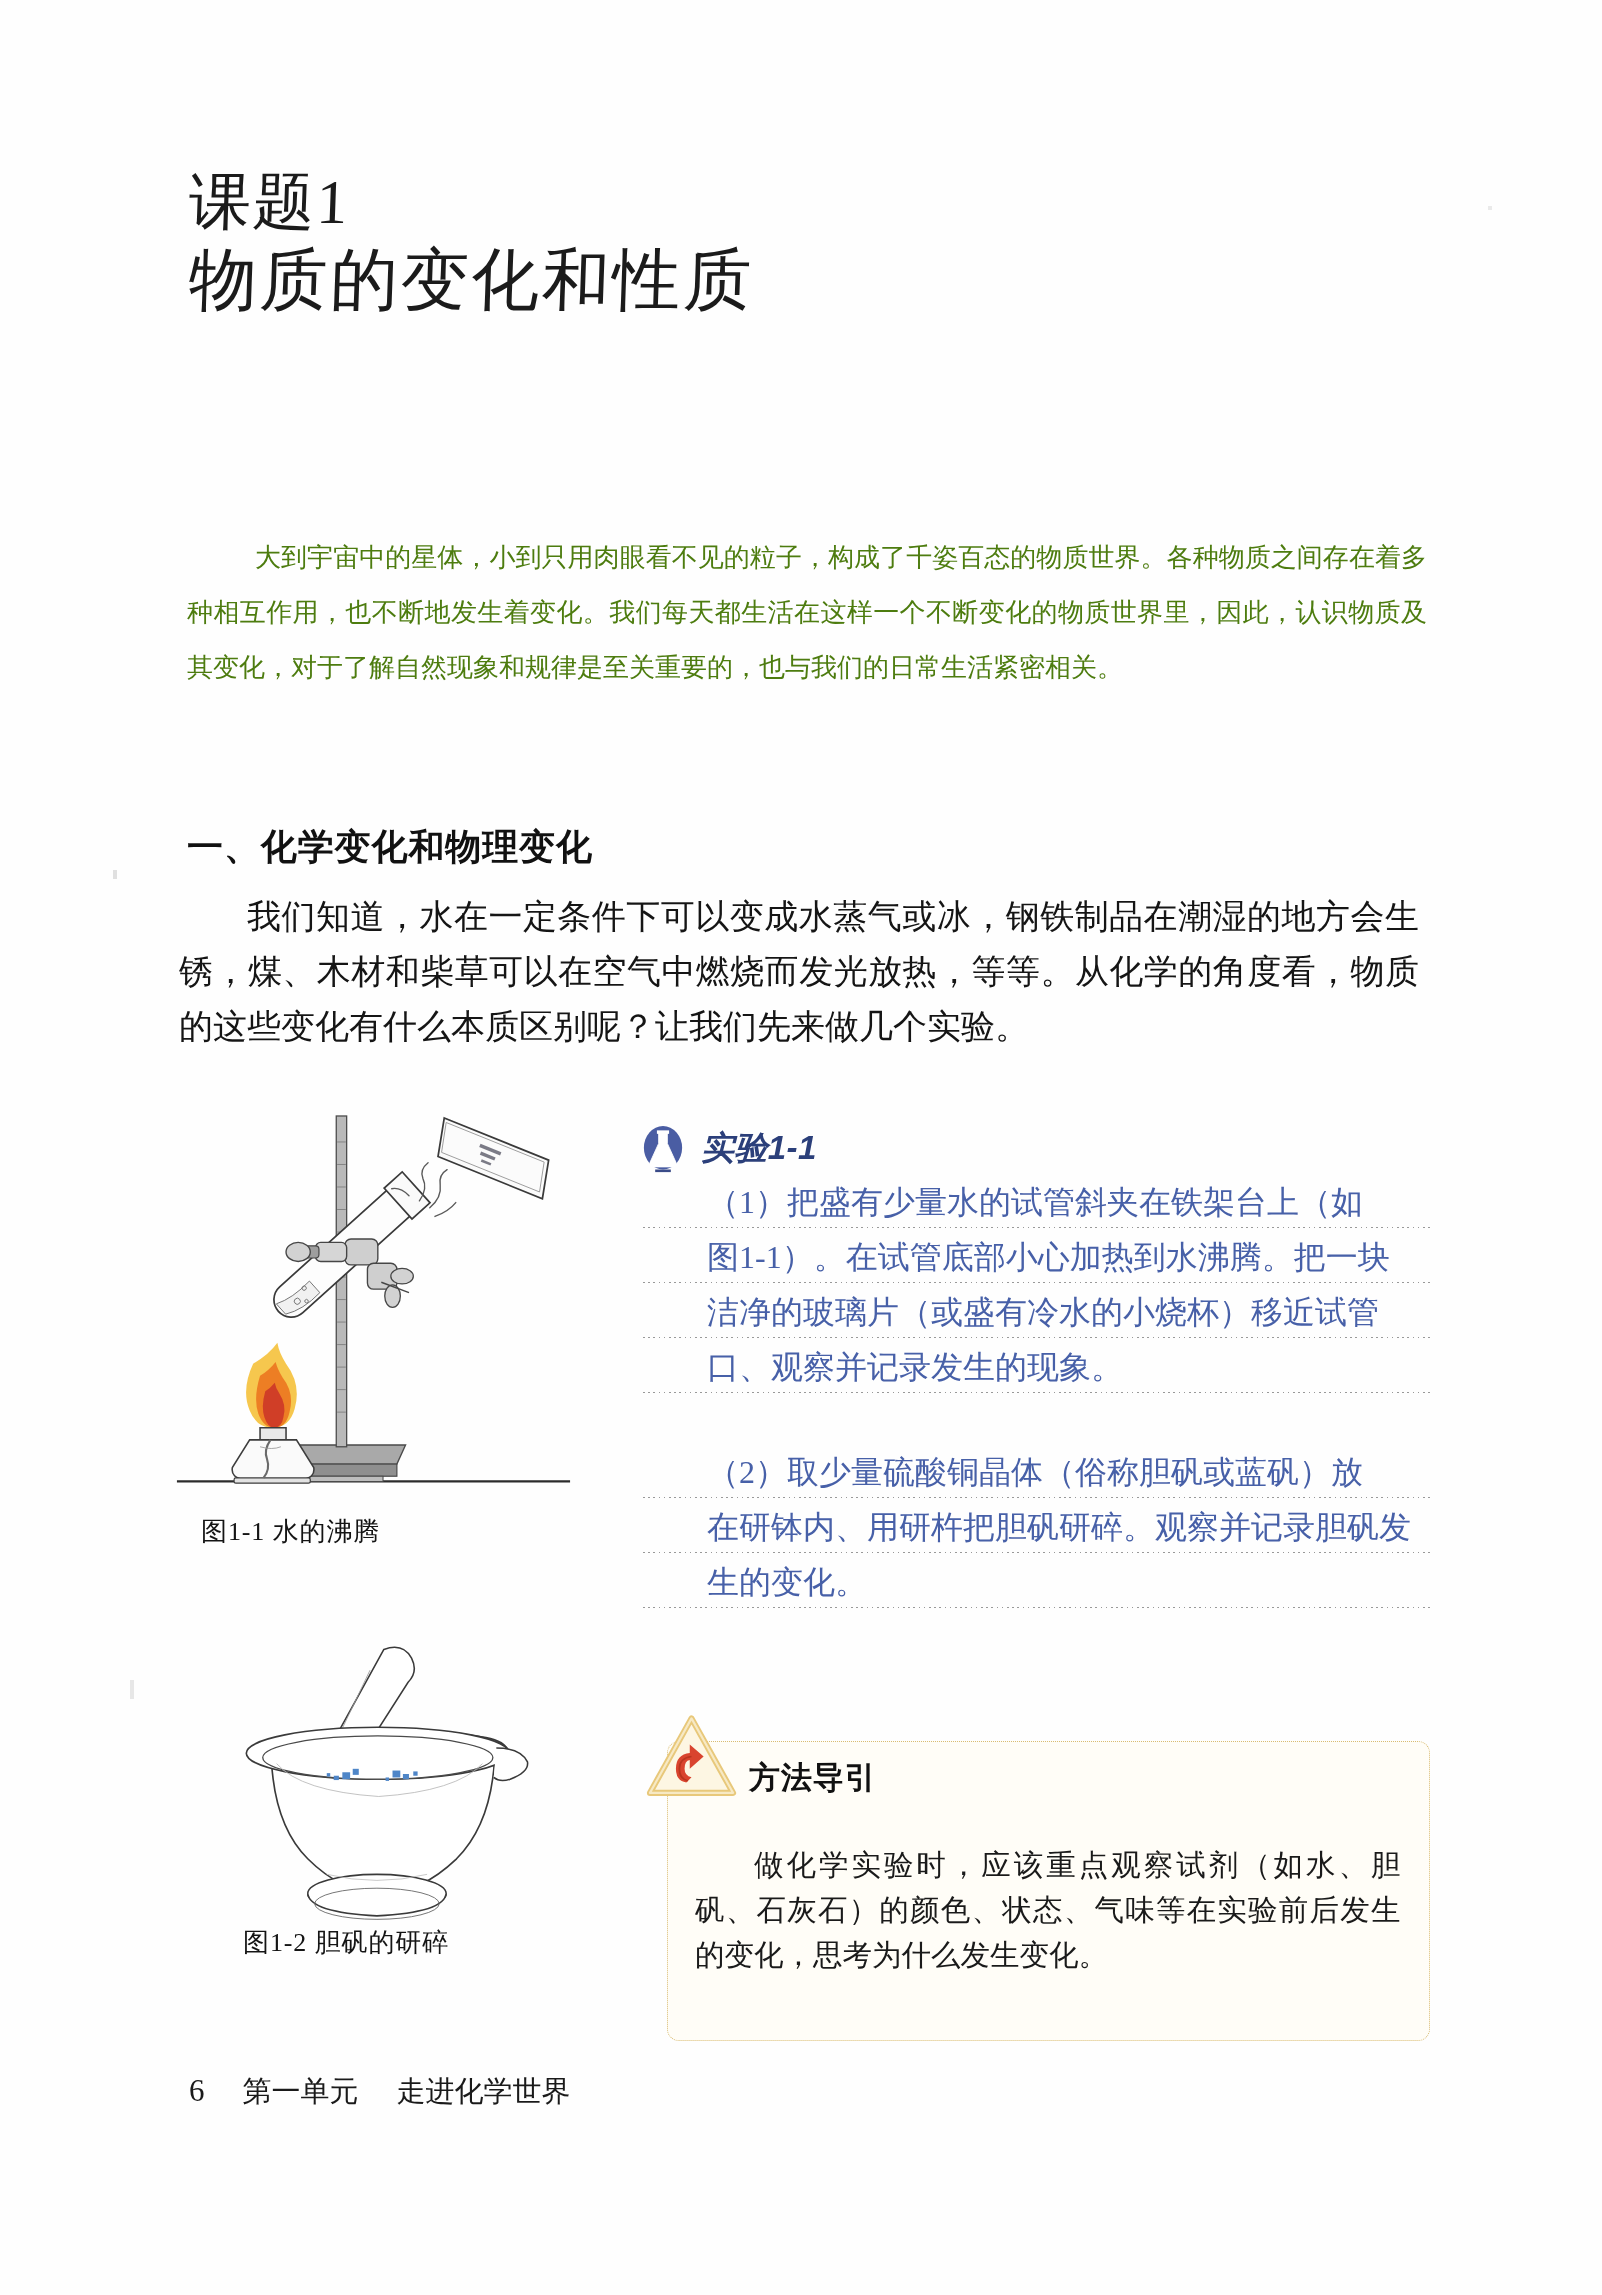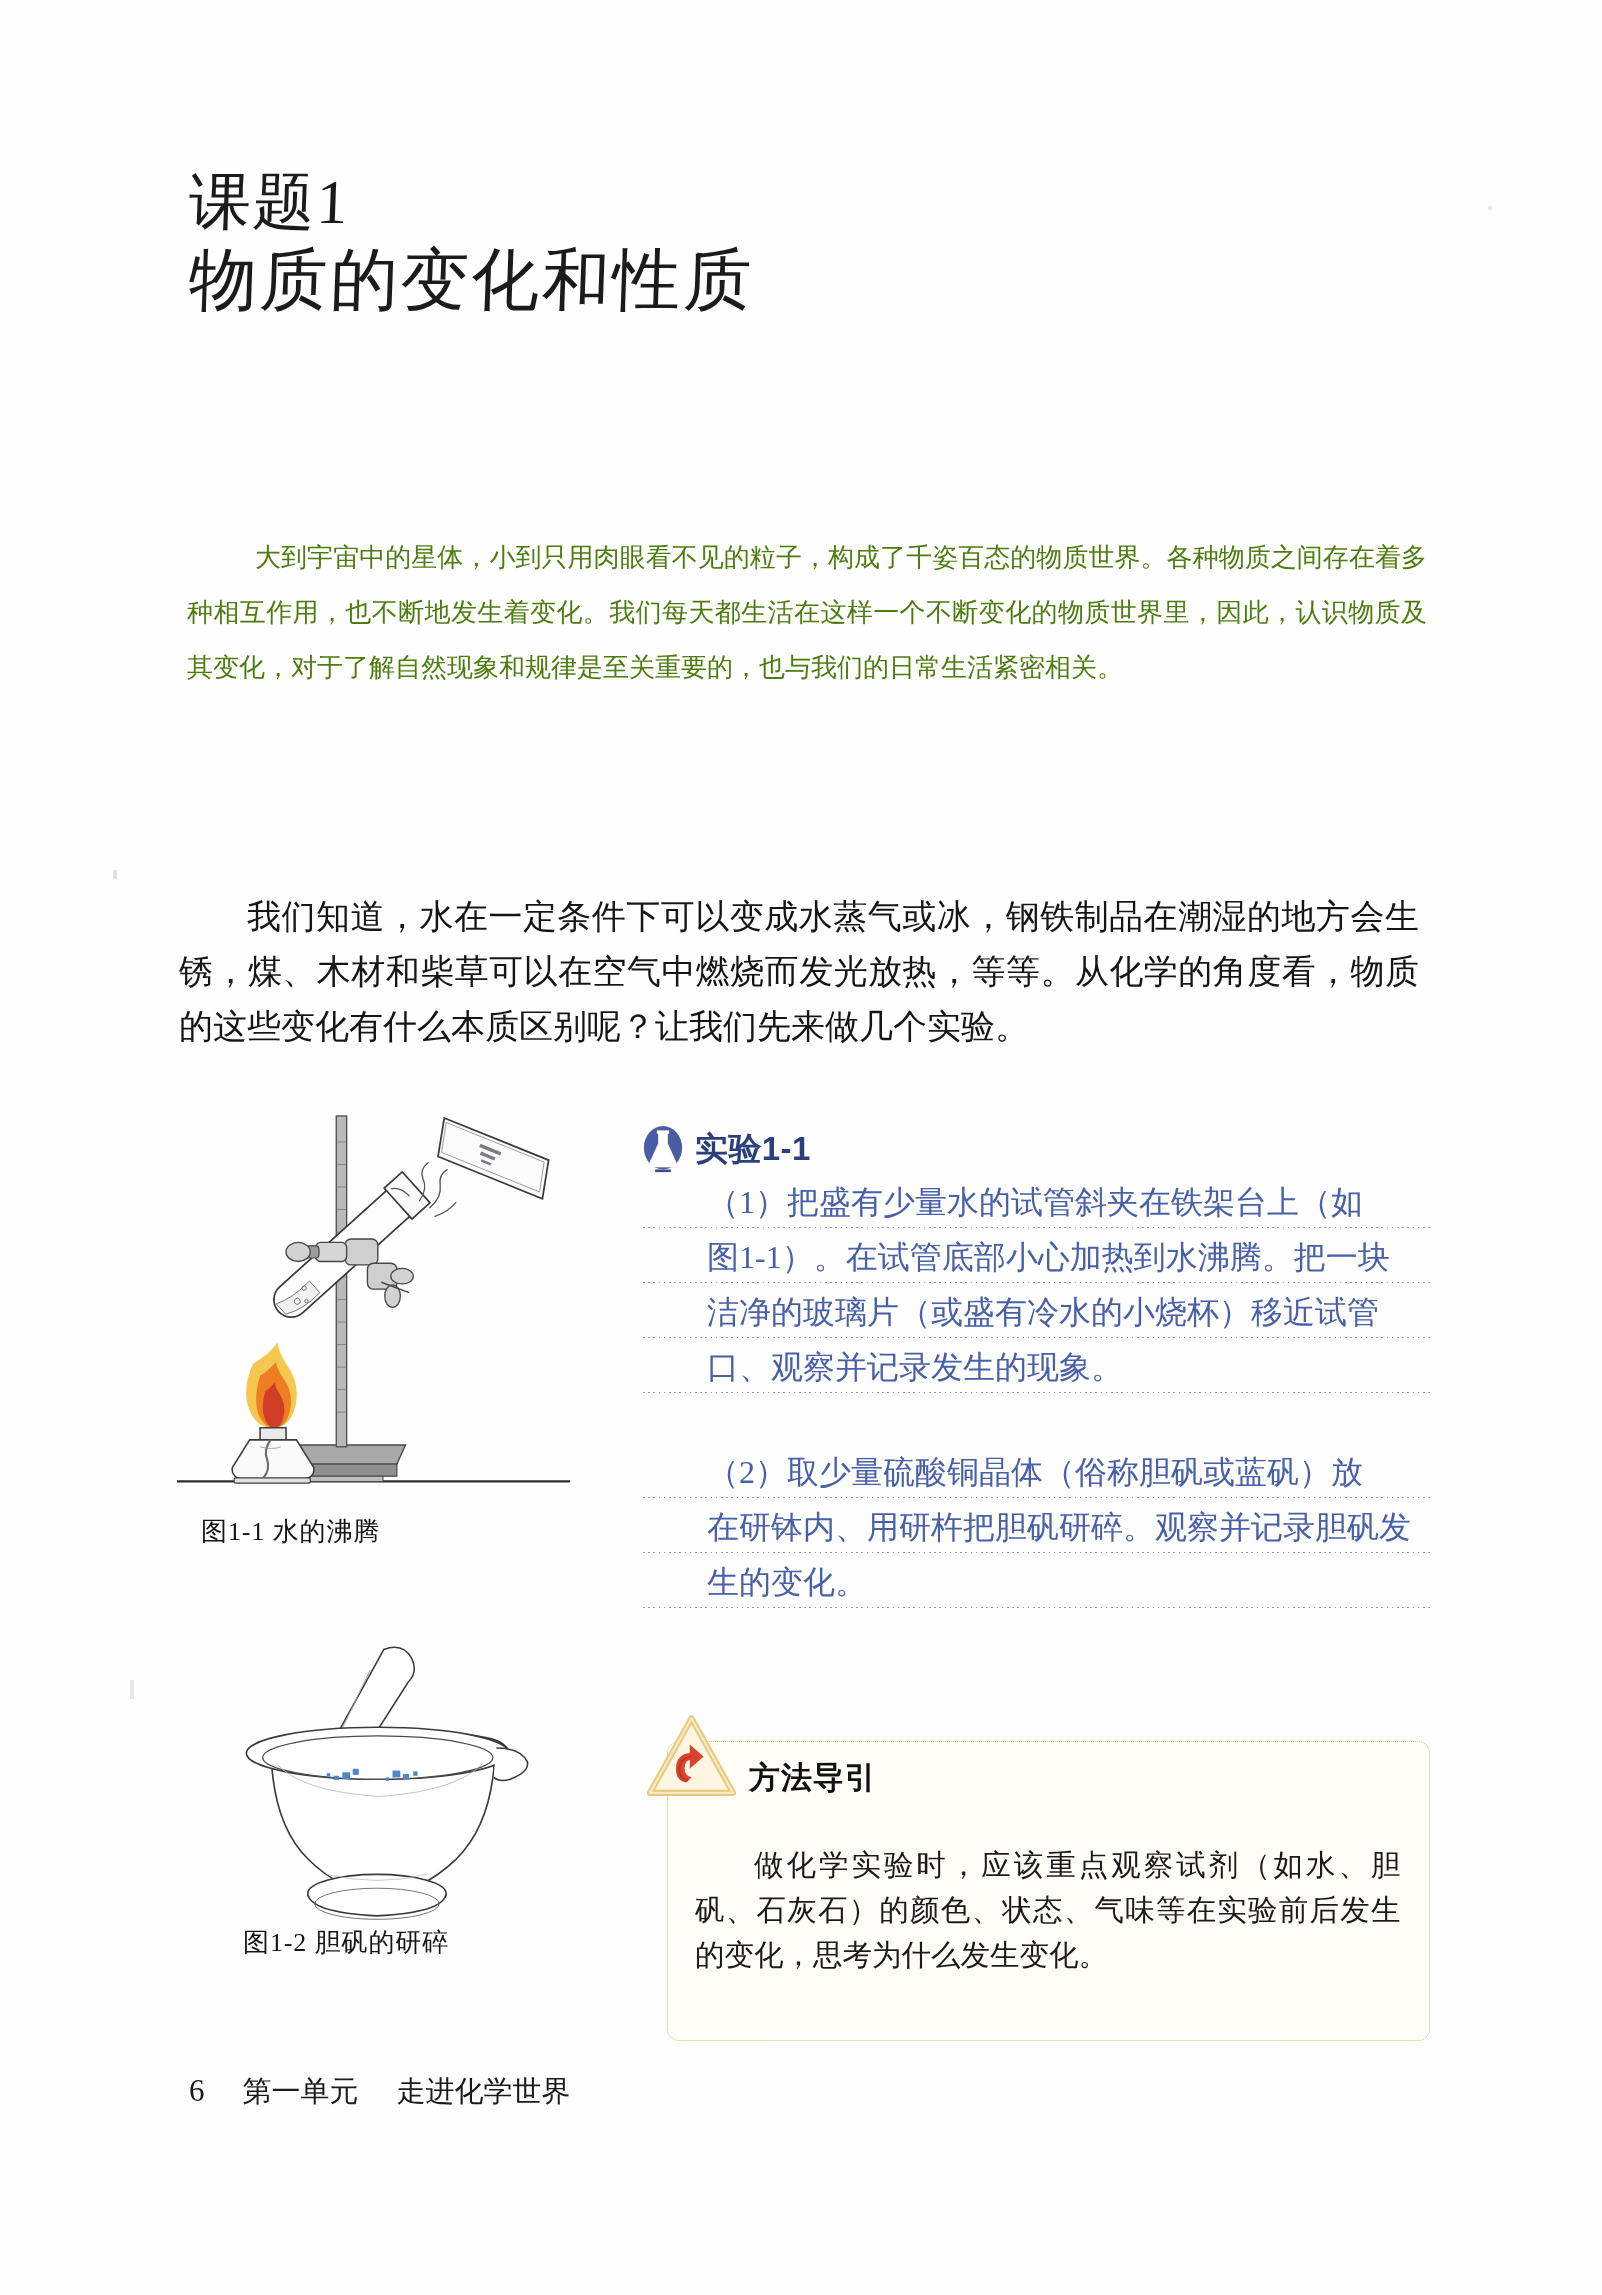--- a/index.html
+++ b/index.html
@@ -90,23 +90,23 @@
 
   
   .exp-col {
     position: absolute;
     left: 643px;
     top: 1126px;
     width: 787px;
   }
   .exp-head {
     display: flex;
-    align-items: center;
-    gap: 12px;
+    gap: 18px;
     margin-bottom: 1.7px;
+    font-style: italic;
   }
   .flask-badge {
     width: 40px;
     height: 47px;
     flex: none;
     position: relative;
   }
   .exp-head-label {
     font-family: "Liberation Sans", "DejaVu Sans", sans-serif;
     font-size: 33px;
@@ -256,20 +256,21 @@
 
 <div id="page">
 
   <div class="title-block">
     <div class="title-line1">课题1</div>
     <div class="title-line2">物质的变化和性质</div>
   </div>
 
   <div class="intro-para">大到宇宙中的星体，小到只用肉眼看不见的粒子，构成了千姿百态的物质世界。各种物质之间存在着多种相互作用，也不断地发生着变化。我们每天都生活在这样一个不断变化的物质世界里，因此，认识物质及其变化，对于了解自然现象和规律是至关重要的，也与我们的日常生活紧密相关。</div>
 
+  <div class="section-heading">一、化学变化和物理变化</div>
   <div class="section-para">我们知道，水在一定条件下可以变成水蒸气或冰，钢铁制品在潮湿的地方会生锈，煤、木材和柴草可以在空气中燃烧而发光放热，等等。从化学的角度看，物质的这些变化有什么本质区别呢？让我们先来做几个实验。</div>
 
   <div class="fig1">
     <svg viewBox="0 0 470 470" width="407" height="407" xmlns="http://www.w3.org/2000/svg">
 
       <line x1="8" y1="452" x2="462" y2="452" stroke="#2b2b2b" stroke-width="2.4"></line>
 
       <g>
         <polygon points="136,432 262,432 272,410 146,410" fill="#a9a9a9" stroke="#4a4a4a" stroke-width="1.6"></polygon>
         <rect x="136" y="432" width="126" height="14" fill="#8f8f8f" stroke="#4a4a4a" stroke-width="1.4"></rect>

